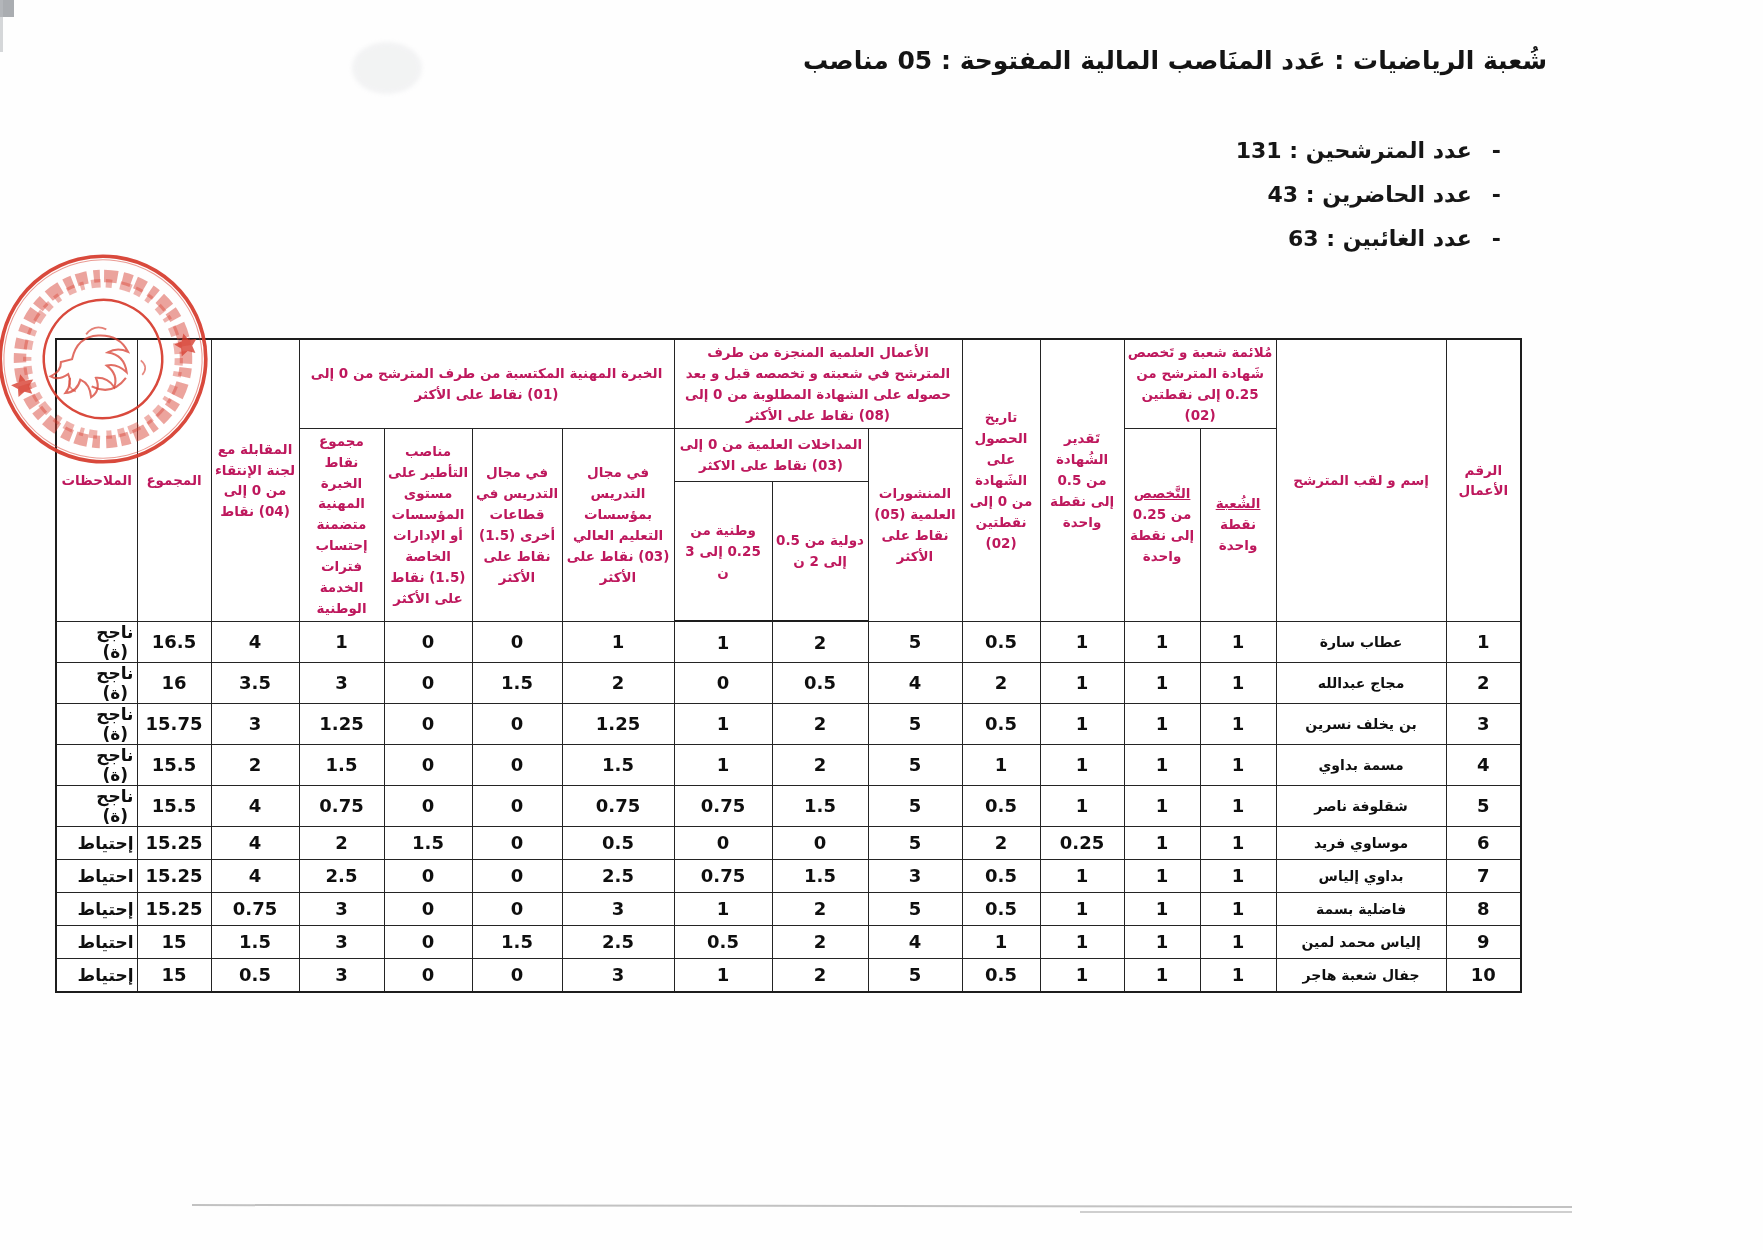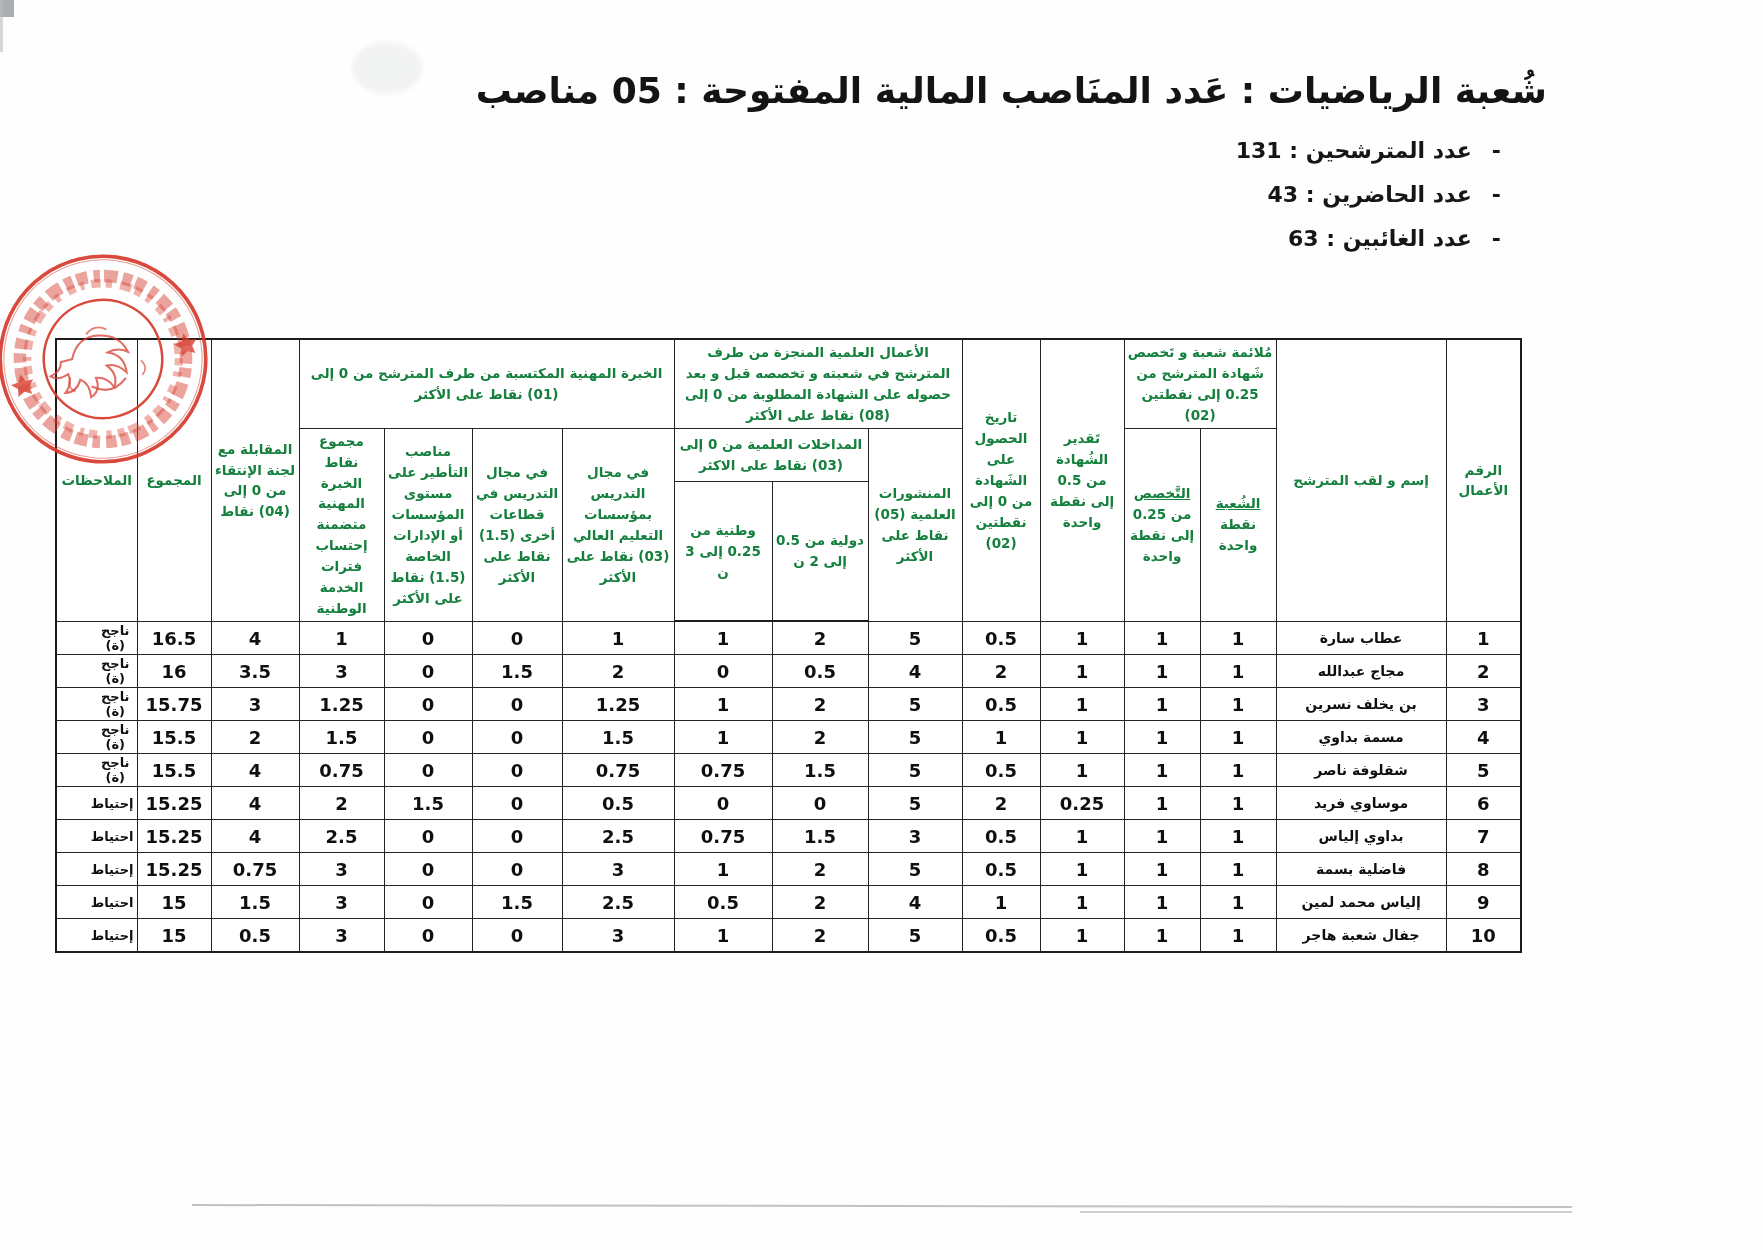--- a/index.html
+++ b/index.html
@@ -1,36 +1,36 @@
 <!DOCTYPE html>
 <html lang="ar"><head>
 <meta charset="utf-8">
 <style>
   html,body{margin:0;padding:0;background:#e8e8e8;}
   #page{position:relative;width:1763px;height:1250px;background:#fefefe;overflow:hidden;
         font-family:"DejaVu Sans",sans-serif;color:#1b1b1b;}
   
   .doc-title{position:absolute;top:46px;right:216px;direction:rtl;text-align:right;
-             font-size:36px;font-weight:700;letter-spacing:0px;white-space:nowrap;color:#141414;margin-top:24px;}
+             font-size:25px;font-weight:700;letter-spacing:0px;white-space:nowrap;color:#141414;}
   .counts{position:absolute;top:128px;right:262px;direction:rtl;}
   .count-line{display:flex;direction:rtl;align-items:center;gap:20px;height:44px;
               font-size:22px;font-weight:700;color:#161616;}
   .count-dash{font-weight:700;}
   
   table.results{position:absolute;top:338px;left:55px;width:1465px;border-collapse:collapse;
                 table-layout:fixed;direction:rtl;background:#fff;}
   table.results th,table.results td{border:1.5px solid #242424;text-align:center;vertical-align:middle;
                 overflow:hidden;}
   table.results{border:2.5px solid #1d1d1d;}
   table.results thead tr:last-child th{border-bottom:2.5px solid #1d1d1d;}
-  th{font-size:13.5px;font-weight:700;line-height:1.55;padding:2px 3px;color:#15803d;}
+  th{font-size:13.5px;font-weight:700;line-height:1.55;padding:2px 3px;color:#be185d;}
   th.group{font-size:13.5px;}
   td{font-size:18px;font-weight:700;height:32px;padding:0 3px;color:#0f0f0f;}
   td.name-cell{font-size:14px;}
-  td.remark-cell{font-size:13px;padding-left:40px;}
+  td.remark-cell{font-size:17px;padding-left:40px;}
   .hr1{height:78px;}
   .hr2{height:46px;}
   .hr3{height:124px;}
   .u{ text-decoration:underline;display:block;}
   .sub{display:block;}
   
   .stamp{position:absolute;top:250px;left:-6px;z-index:6;opacity:.92;}
   
   .corner-mark{position:absolute;top:0;left:0;width:14px;height:17px;background:#8d9197;opacity:.75;}
   .edge-sliver{position:absolute;top:0;left:0;width:3px;height:52px;background:#b9bcc0;opacity:.6;}

